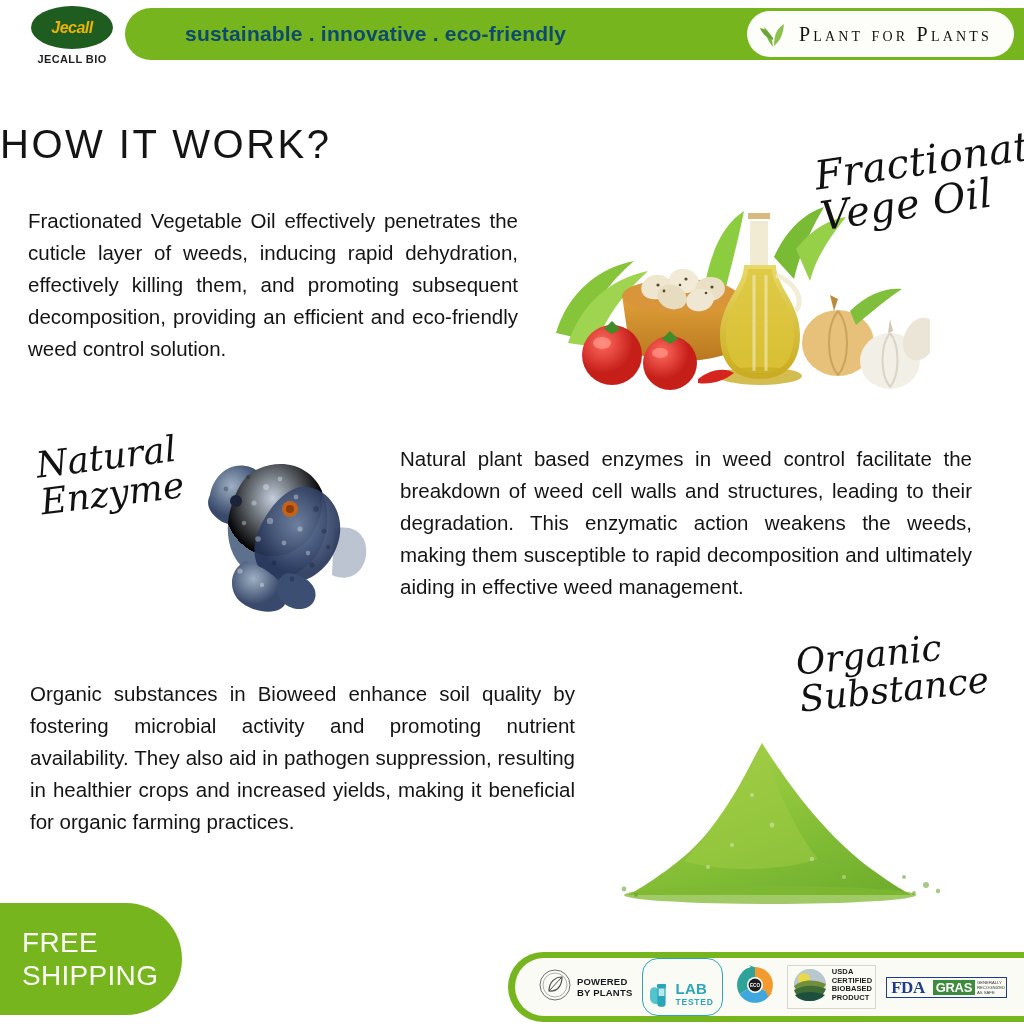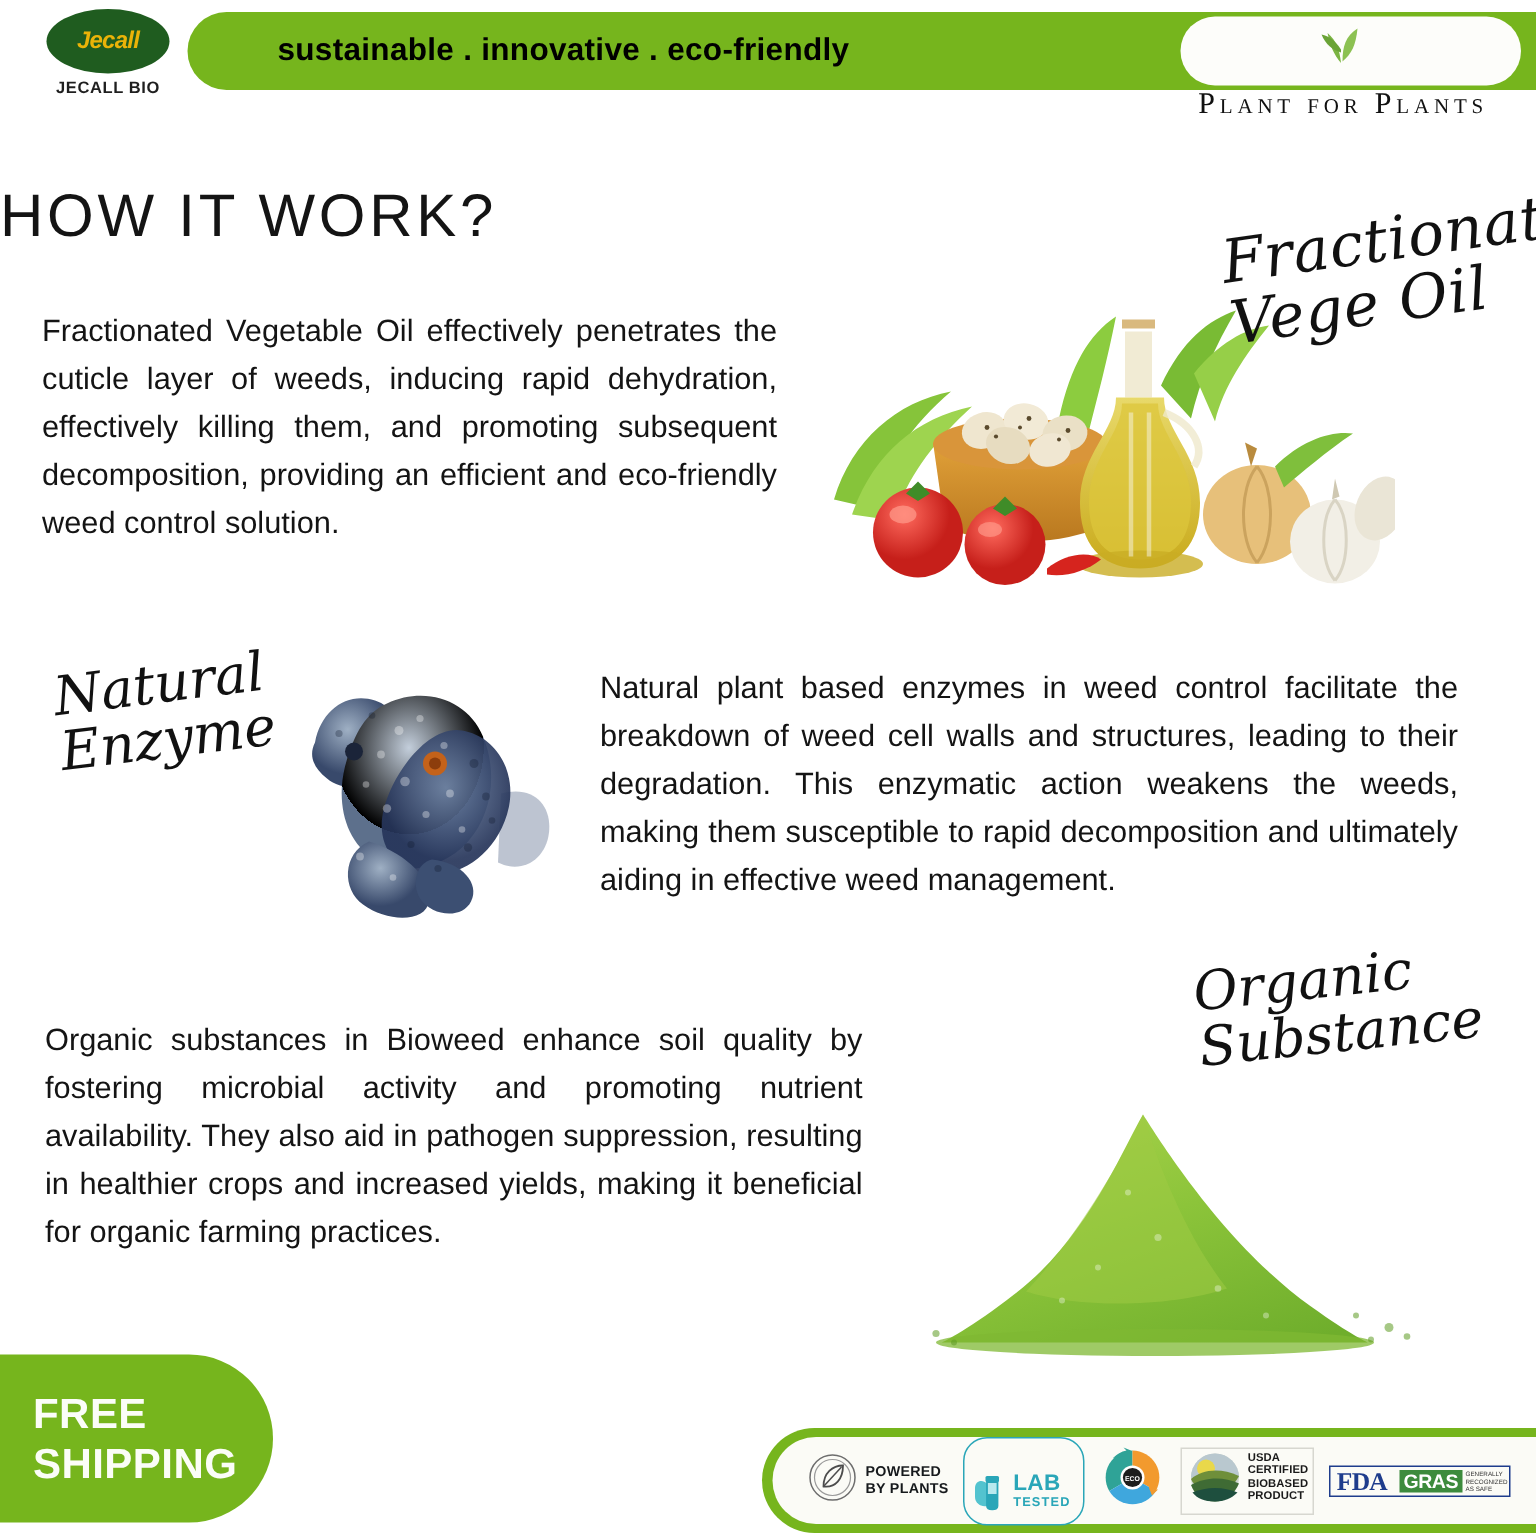--- a/index.html
+++ b/index.html
@@ -19,21 +19,21 @@
 
   .header-band {
     position: absolute; left: 125px; top: 8px;
     width: 899px; height: 52px;
     background: #76b51d;
     border-radius: 26px 0 0 26px;
   }
   .tagline {
     position: absolute; left: 60px; top: 0;
     height: 52px; line-height: 52px;
-    color: #000000;
+    color: #0c4a6e;
     font-size: 21px; font-weight: bold;
     letter-spacing: .2px;
     white-space: nowrap;
   }
 
   .brand-logo { position: absolute; left: 22px; top: 6px; width: 100px; text-align: center; }
   .brand-ellipse {
     width: 82px; height: 43px; margin: 0 auto;
     background: #1f5c1f;
     border-radius: 50%;
@@ -45,21 +45,21 @@
     margin-top: 4px;
     font-size: 11px; font-weight: bold;
     color: #1f1f1f; letter-spacing: .4px;
   }
 
   .pfp-pill {
     position: absolute; right: 10px; top: 11px;
     height: 46px; padding: 0 22px 0 12px;
     background: #fdfdfa;
     border-radius: 23px;
-    display: flex; align-items: center; gap: 10px; flex-direction: column;
+    display: flex; align-items: center; gap: 10px;
   }
   .pfp-label {
     font-family: "Liberation Serif", serif;
     font-size: 20px; font-variant: small-caps;
     letter-spacing: 3.2px; color: #111;
     white-space: nowrap;
   }
 
   
   .title {
@@ -119,21 +119,21 @@
   
   .free-ship {
     position: absolute; left: 0; top: 903px;
     width: 182px; height: 112px;
     background: #76b51d;
     border-radius: 0 56px 56px 0;
     display: flex; flex-direction: column; justify-content: center;
     padding-left: 22px;
   }
   .free-ship span {
-    color: #fbfdf7; font-weight: bold; font-size: 28px;
+    color: #fbfdf7; font-weight: normal; font-size: 28px;
     line-height: 33px; letter-spacing: .3px;
   }
 
   
   .cert-bar {
     position: absolute; left: 508px; top: 952px;
     width: 516px; height: 70px;
     background: #76b51d;
     border-radius: 35px 0 0 35px;
     padding: 6px 0 6px 7px;

